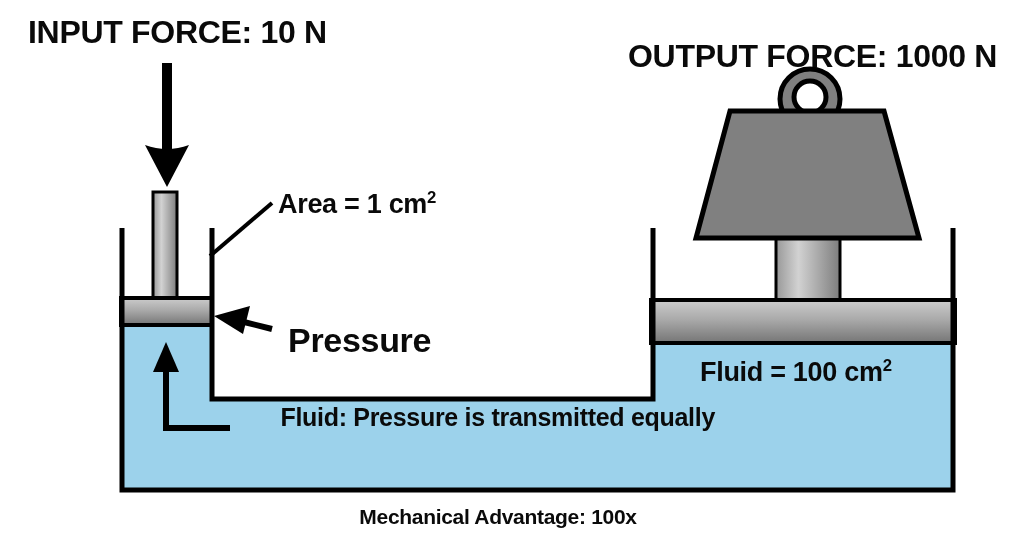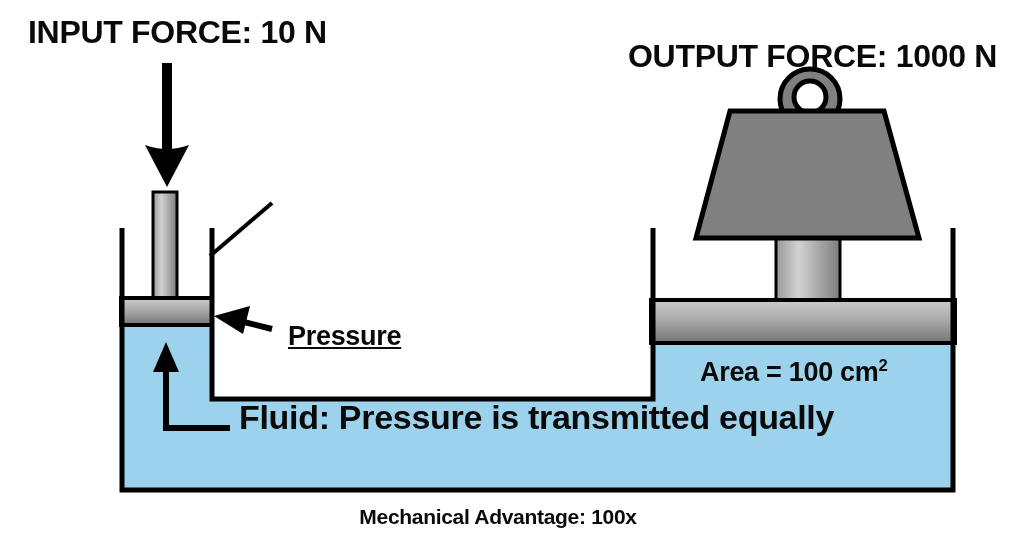--- a/index.html
+++ b/index.html
@@ -11,24 +11,24 @@
     font-family:"Liberation Sans", sans-serif;
     color:#0a0a0a;
   }
   #diagram-svg{position:absolute;left:0;top:0;z-index:1;}
   .lbl{position:absolute;z-index:2;white-space:nowrap;letter-spacing:-0.3px;}
   .b{font-weight:bold;}
   .title{font-size:32px;font-weight:bold;top:14px;line-height:36px;}
   #input-force-label{left:28px;}
   #output-force-label{left:628px;margin-top:24px;}
   #area-small-label{left:278px;top:189px;font-size:27px;font-weight:bold;}
-  #pressure-label{left:288px;top:321px;font-size:27px;font-weight:bold;text-decoration:underline;}
+  #pressure-label{left:288px;top:321px;font-size:34px;font-weight:bold;}
   #area-large-label{left:700px;top:357px;font-size:27px;font-weight:bold;}
-  #fluid-caption{left:239px;top:401px;width:482px;text-align:left;
-    font-size:34px;line-height:33px;white-space:nowrap;}
+  #fluid-caption{left:233px;top:401px;width:482px;text-align:right;
+    font-size:25px;line-height:33px;white-space:nowrap;}
   #mech-advantage-label{left:0px;top:505px;width:996px;text-align:center;
     font-size:21px;font-weight:bold;}
   sup{font-size:62%;vertical-align:super;line-height:0;}
 </style>
 </head>
 <body>
 
 <div id="stage">
 
   <svg id="diagram-svg" width="1024" height="559" viewBox="0 0 1024 559">
@@ -73,24 +73,25 @@
     <g>
       <path d="M230,428 L166,428 L166,368" fill="none" stroke="#000" stroke-width="6"></path>
       <polygon points="166,342 179,372 153,372" fill="#000"></polygon>
     </g>
   </svg>
 
   <div class="lbl title" id="input-force-label">INPUT FORCE: 10 N</div>
 
   <div class="lbl title" id="output-force-label">OUTPUT FORCE: 1000 N</div>
 
+  <div class="lbl" id="area-small-label"><span>Area = 1 cm</span><sup>2</sup></div>
 
   <div class="lbl" id="pressure-label">Pressure</div>
 
-  <div class="lbl" id="area-large-label"><span>Area = 100 cm</span><sup>2</sup></div>
+  <div class="lbl" id="area-large-label"><span>Fluid = 100 cm</span><sup>2</sup></div>
 
   <div class="lbl" id="fluid-caption">
     <div class="b">Fluid: Pressure is transmitted equally</div>
   </div>
 
   <div class="lbl" id="mech-advantage-label">Mechanical Advantage: 100x</div>
 
 </div>
 
 </body></html>

